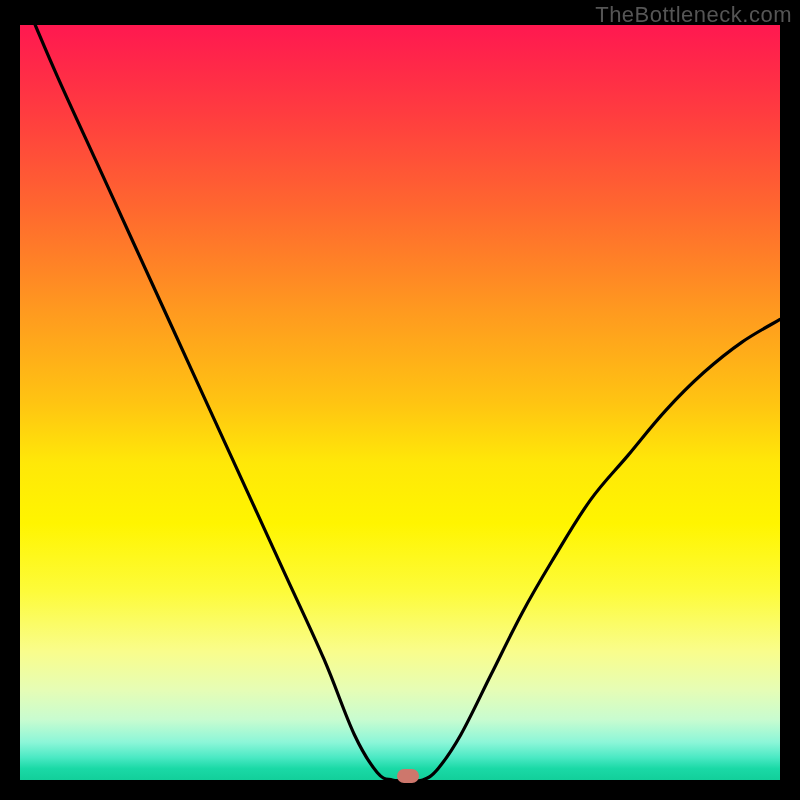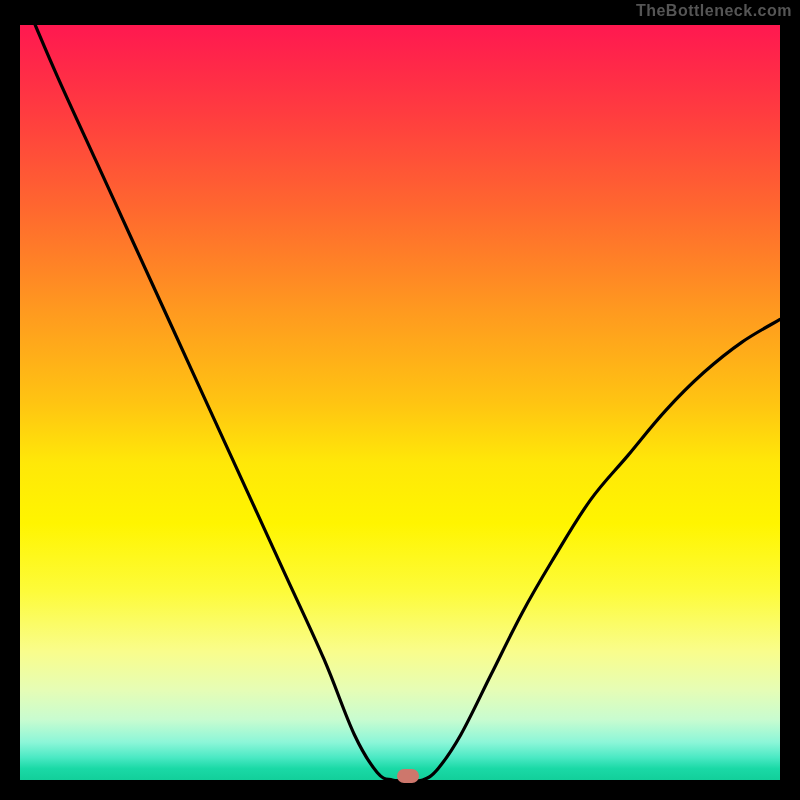--- a/index.html
+++ b/index.html
@@ -8,22 +8,22 @@
     position: relative;
     width: 800px;
     height: 800px;
     background: #000;
   }
   .watermark {
     position: absolute;
     top: 2px;
     right: 8px;
     color: #555;
-    font-size: 16px;
-    font-weight: 700;
+    font-size: 22px;
+    font-weight: 400;
     letter-spacing: 0.5px;
     z-index: 5;
   }
   .plot {
     position: absolute;
     left: 20px;
     top: 25px;
     width: 760px;
     height: 755px;
     background: linear-gradient(to bottom,

